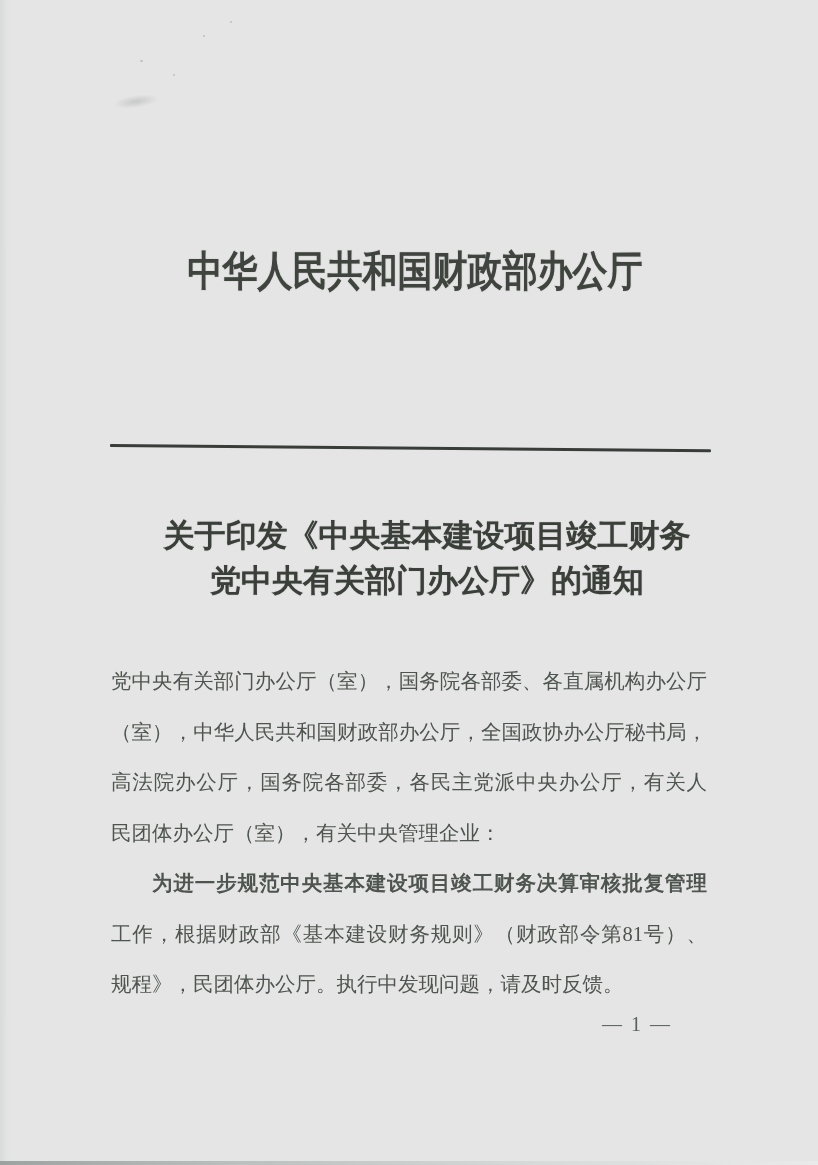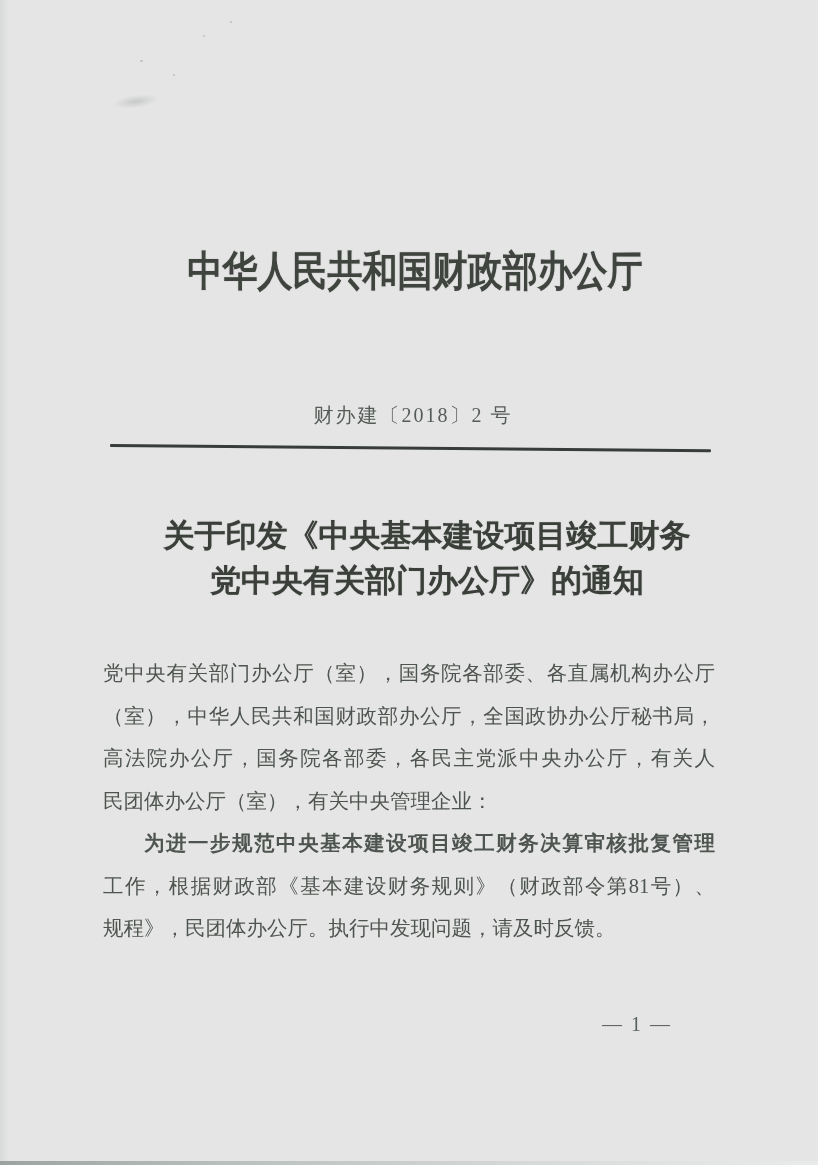--- a/index.html
+++ b/index.html
@@ -113,21 +113,21 @@
   
   .body-text {
     position: absolute;
     top: 652px;
     left: 103px;
     width: 612px;
     font-size: 20.5px;
     color: #4e544f;
   }
   .body-line {
-    margin: 0;
+    margin: 8px;
     height: 42.5px;
     line-height: 42.5px;
     text-align: justify;
     text-align-last: justify;
     overflow: hidden;
   }
   .body-line.para-end { text-align-last: left; }
   .body-line.indented { text-indent: 41px; font-weight: bold; }
 
   .page-number {
@@ -147,21 +147,20 @@
   <div class="edge-left"></div>
   <div class="edge-bottom"></div>
   <div class="speck s1"></div>
   <div class="speck s2"></div>
   <div class="speck s3"></div>
   <div class="speck s4"></div>
   <div class="smudge"></div>
 
   <h1 class="org-header">中华人民共和国财政部办公厅</h1>
 
-  <div class="doc-number">财办建〔2018〕2 号</div>
 
   <div class="separator"></div>
 
   <h2 class="doc-title">
     <span class="title-line">关于印发《中央基本建设项目竣工财务</span>
     <span class="title-line">党中央有关部门办公厅》的通知</span>
   </h2>
 
   <div class="body-text">
     <p class="body-line">党中央有关部门办公厅（室），国务院各部委、各直属机构办公厅</p>

